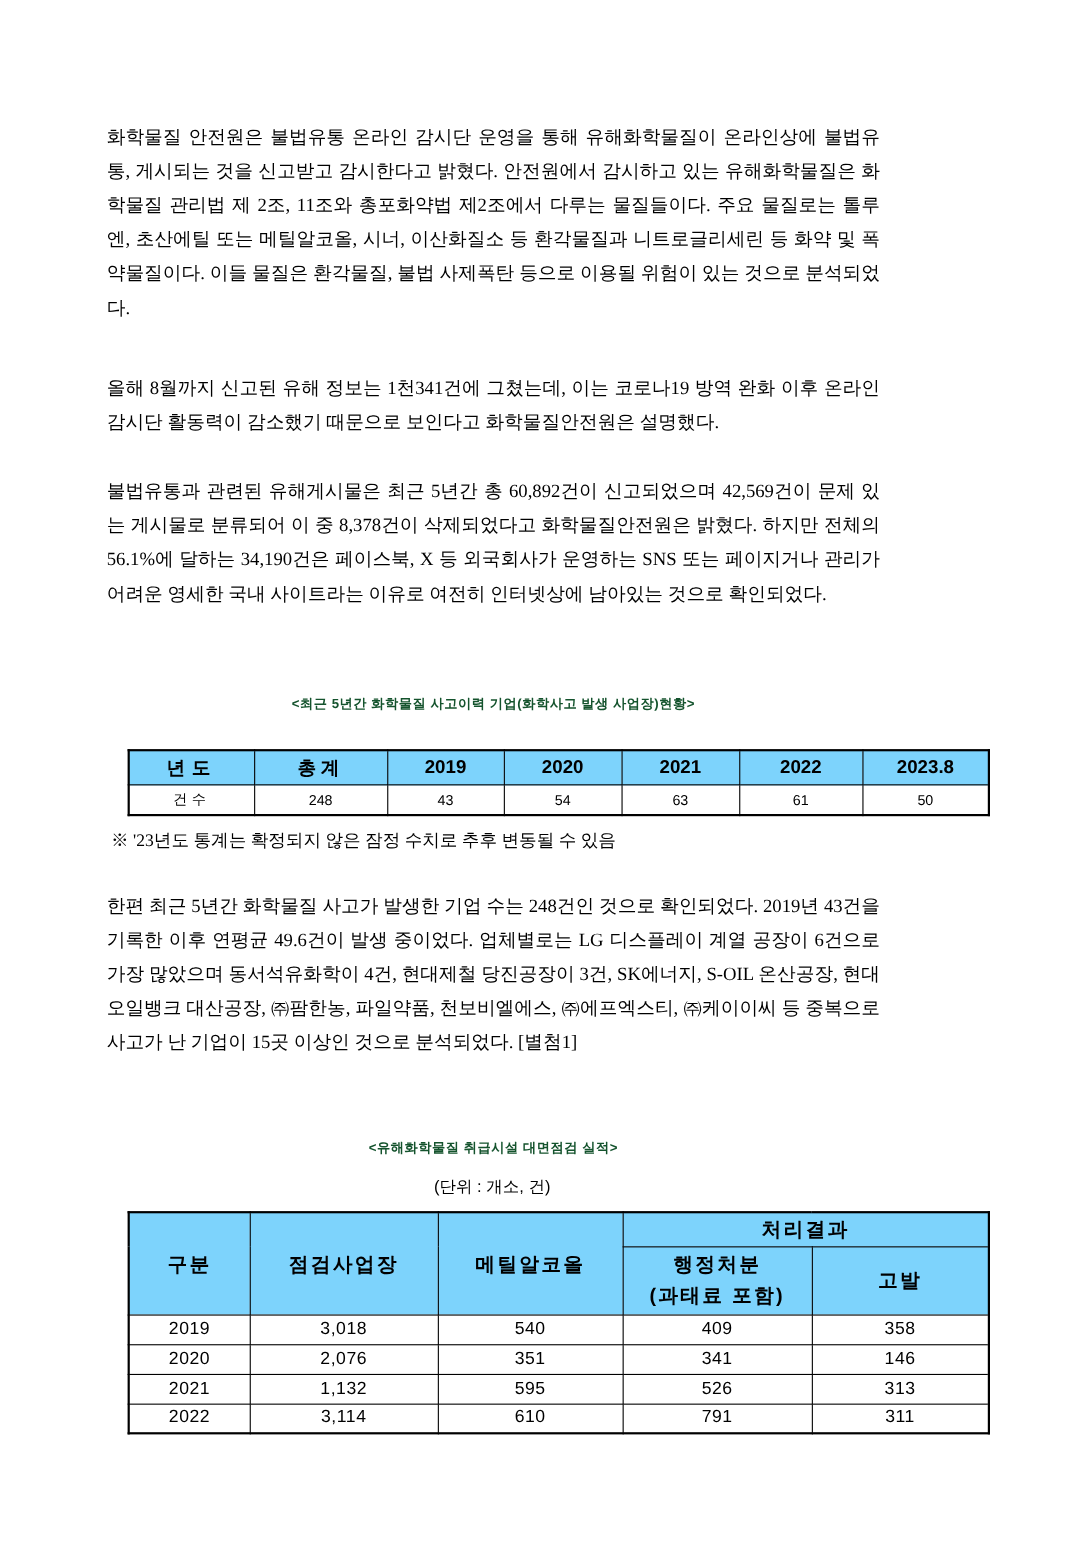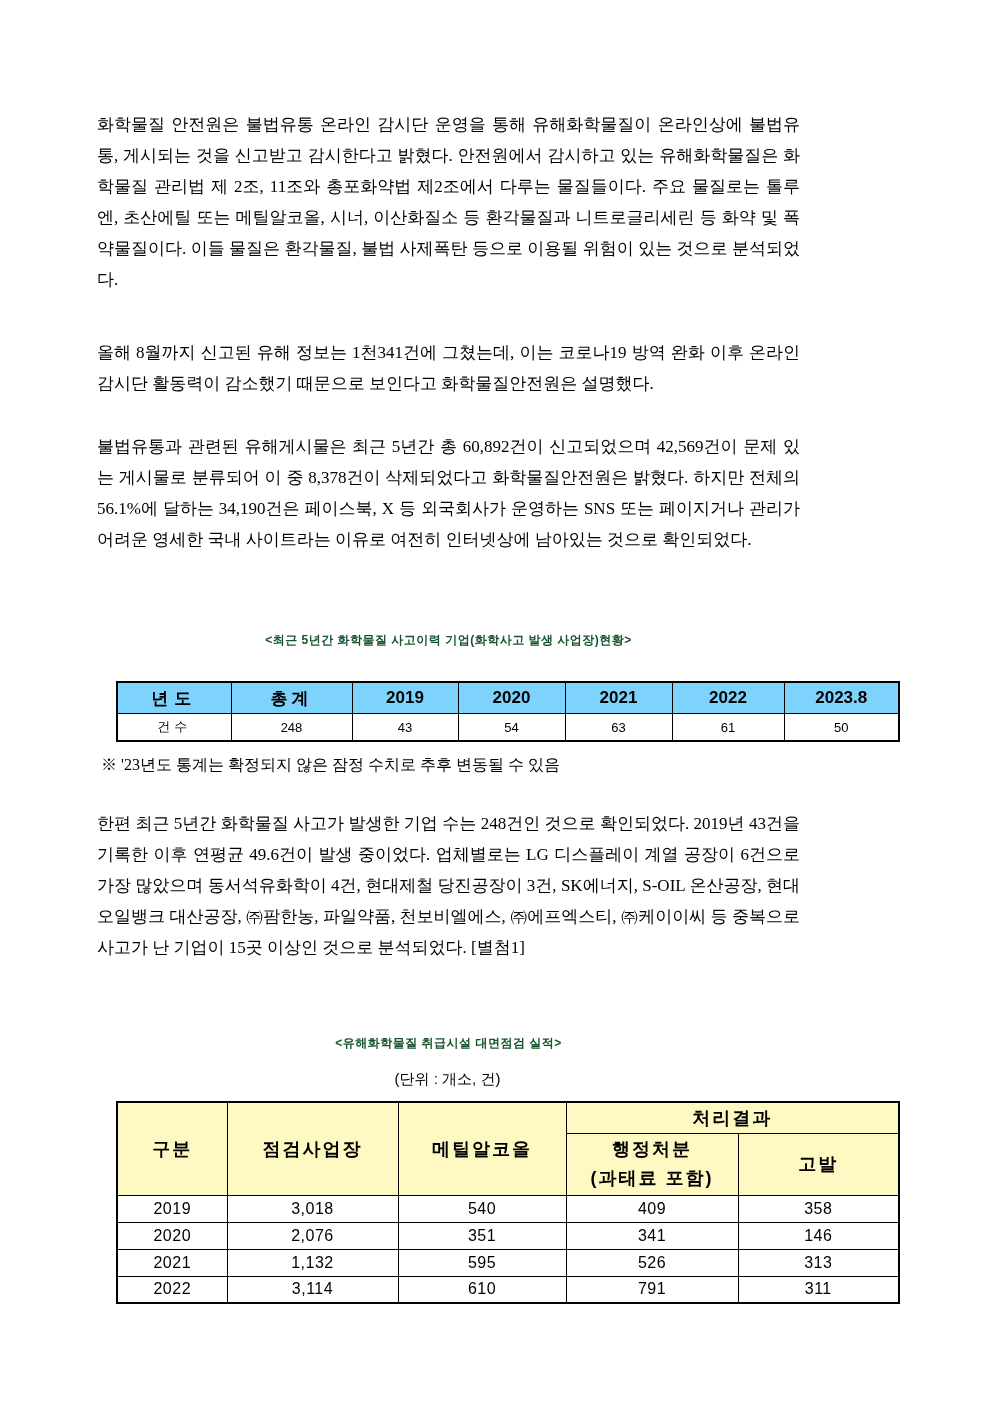--- a/index.html
+++ b/index.html
@@ -73,21 +73,21 @@
   }
   .t1 td {
     height: 26px;
     font-size: 13px;
     font-weight: normal;
   }
   .sp { letter-spacing: 6px; }
   .sp2 { letter-spacing: 4px; }
   
   .t2 th {
-    background: #fef9c3;
+    background: #7dd3fc;
     font-weight: bold;
     font-size: 18px;
     letter-spacing: 2px;
   }
   .t2 tr.hrow1 { height: 31px; }
   .t2 tr.hrow2 { height: 62px; }
   .t2 th.sub-admin { line-height: 29px; font-size: 18px; }
   .t2 tr.data-row { height: 27px; }
   .t2 td { font-size: 16px; letter-spacing: 0.5px; }
 </style>

